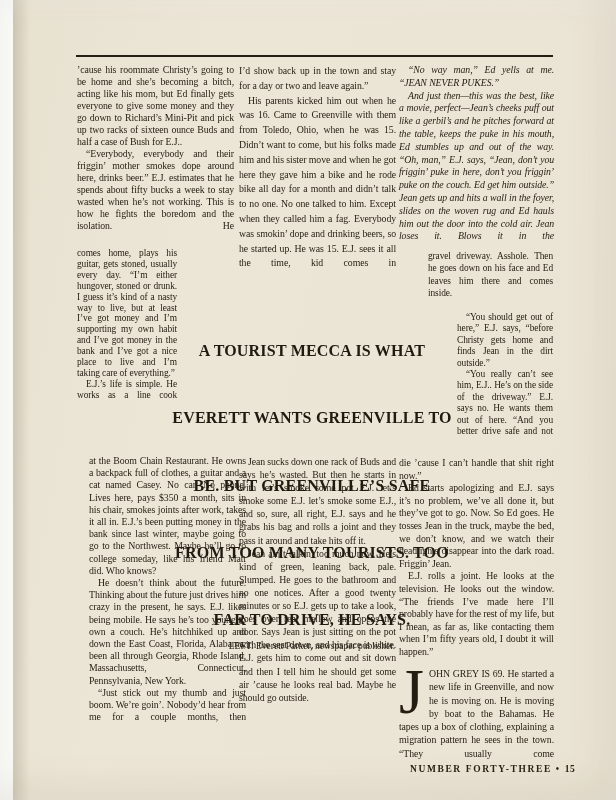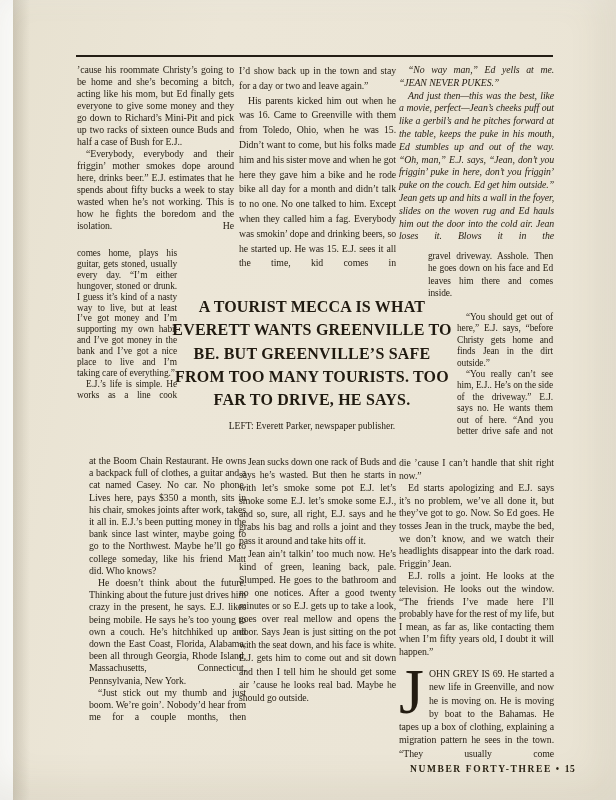--- a/index.html
+++ b/index.html
@@ -37,21 +37,21 @@
   .dropcap{
     float:left;width:30px;height:53px;
     font-size:64px;line-height:50px;font-weight:400;
     overflow:visible;text-indent:0;
   }
 
   .pull-quote{
     position:absolute;left:160px;top:295px;width:304px;
     text-align:center;font-weight:bold;font-size:16px;letter-spacing:0.2px;color:#201a10;
   }
-  .pq-line{line-height:23.3px;white-space:nowrap;}
+  .pq-line{line-height:23.3px;white-space:nowrap;margin-top:44px;}
   .pq-caption{margin-top:9px;font-size:9.5px;line-height:12px;font-weight:normal;letter-spacing:0;}
 
   .folio{
     position:absolute;left:410px;top:764px;width:150px;
     text-align:center;font-size:9.5px;font-weight:bold;letter-spacing:1.6px;color:#2a2315;
     white-space:nowrap;
   }
   .folio .pagenum{letter-spacing:0.5px;}
 </style>
 </head>

